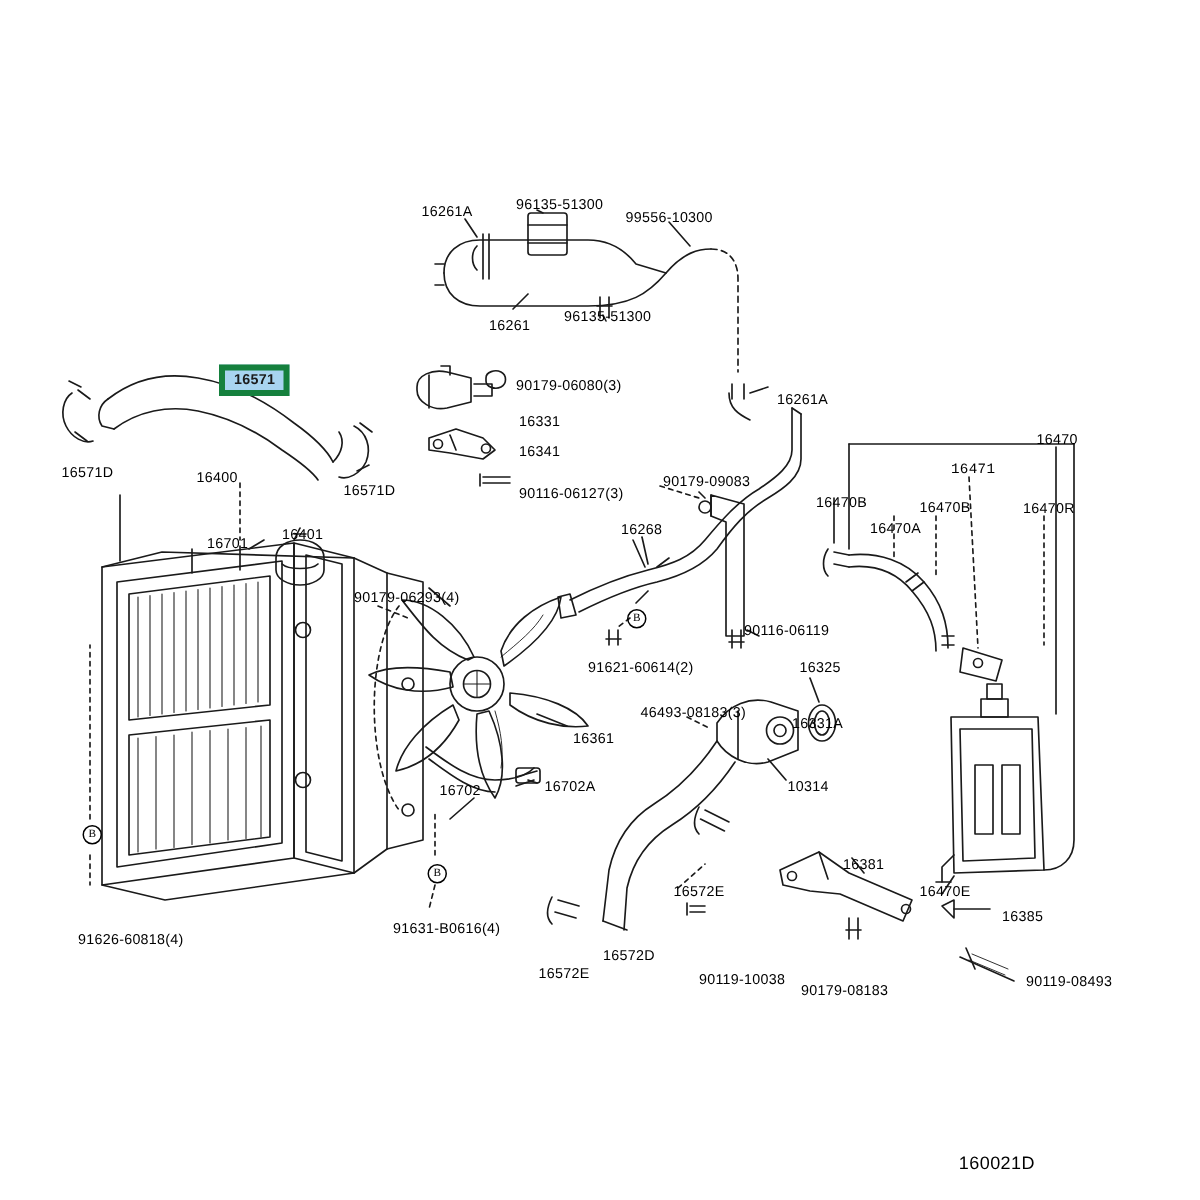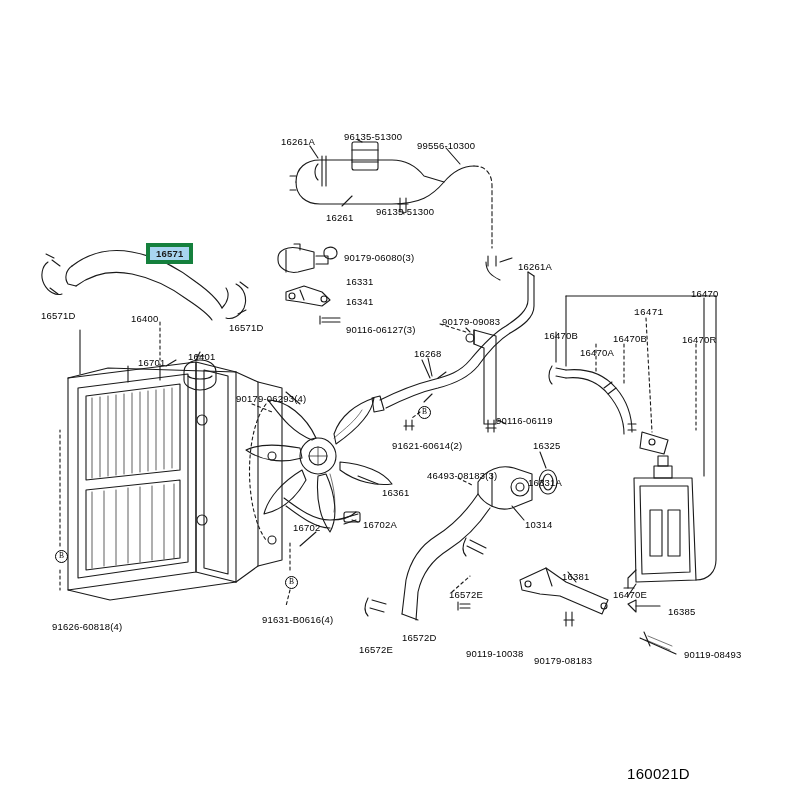--- a/index.html
+++ b/index.html
@@ -24,21 +24,21 @@
   .lbl.hl{
     background:#a8d4f0;
     color:#1a1a1a;
     padding:1px 6px 1px 6px;
     border:4px solid #15803d;
     font-weight:bold;
   }
   .diagnum{
     position:absolute;
     right:18px;bottom:18px;
-    font-size:15px;
+    font-size:12px;
     letter-spacing:0.3px;
   }
   .circle-b{
     position:absolute;
     width:11px;height:11px;
     border:1px solid #000;
     border-radius:50%;
     font-size:7.5px;
     line-height:10px;
     text-align:center;

